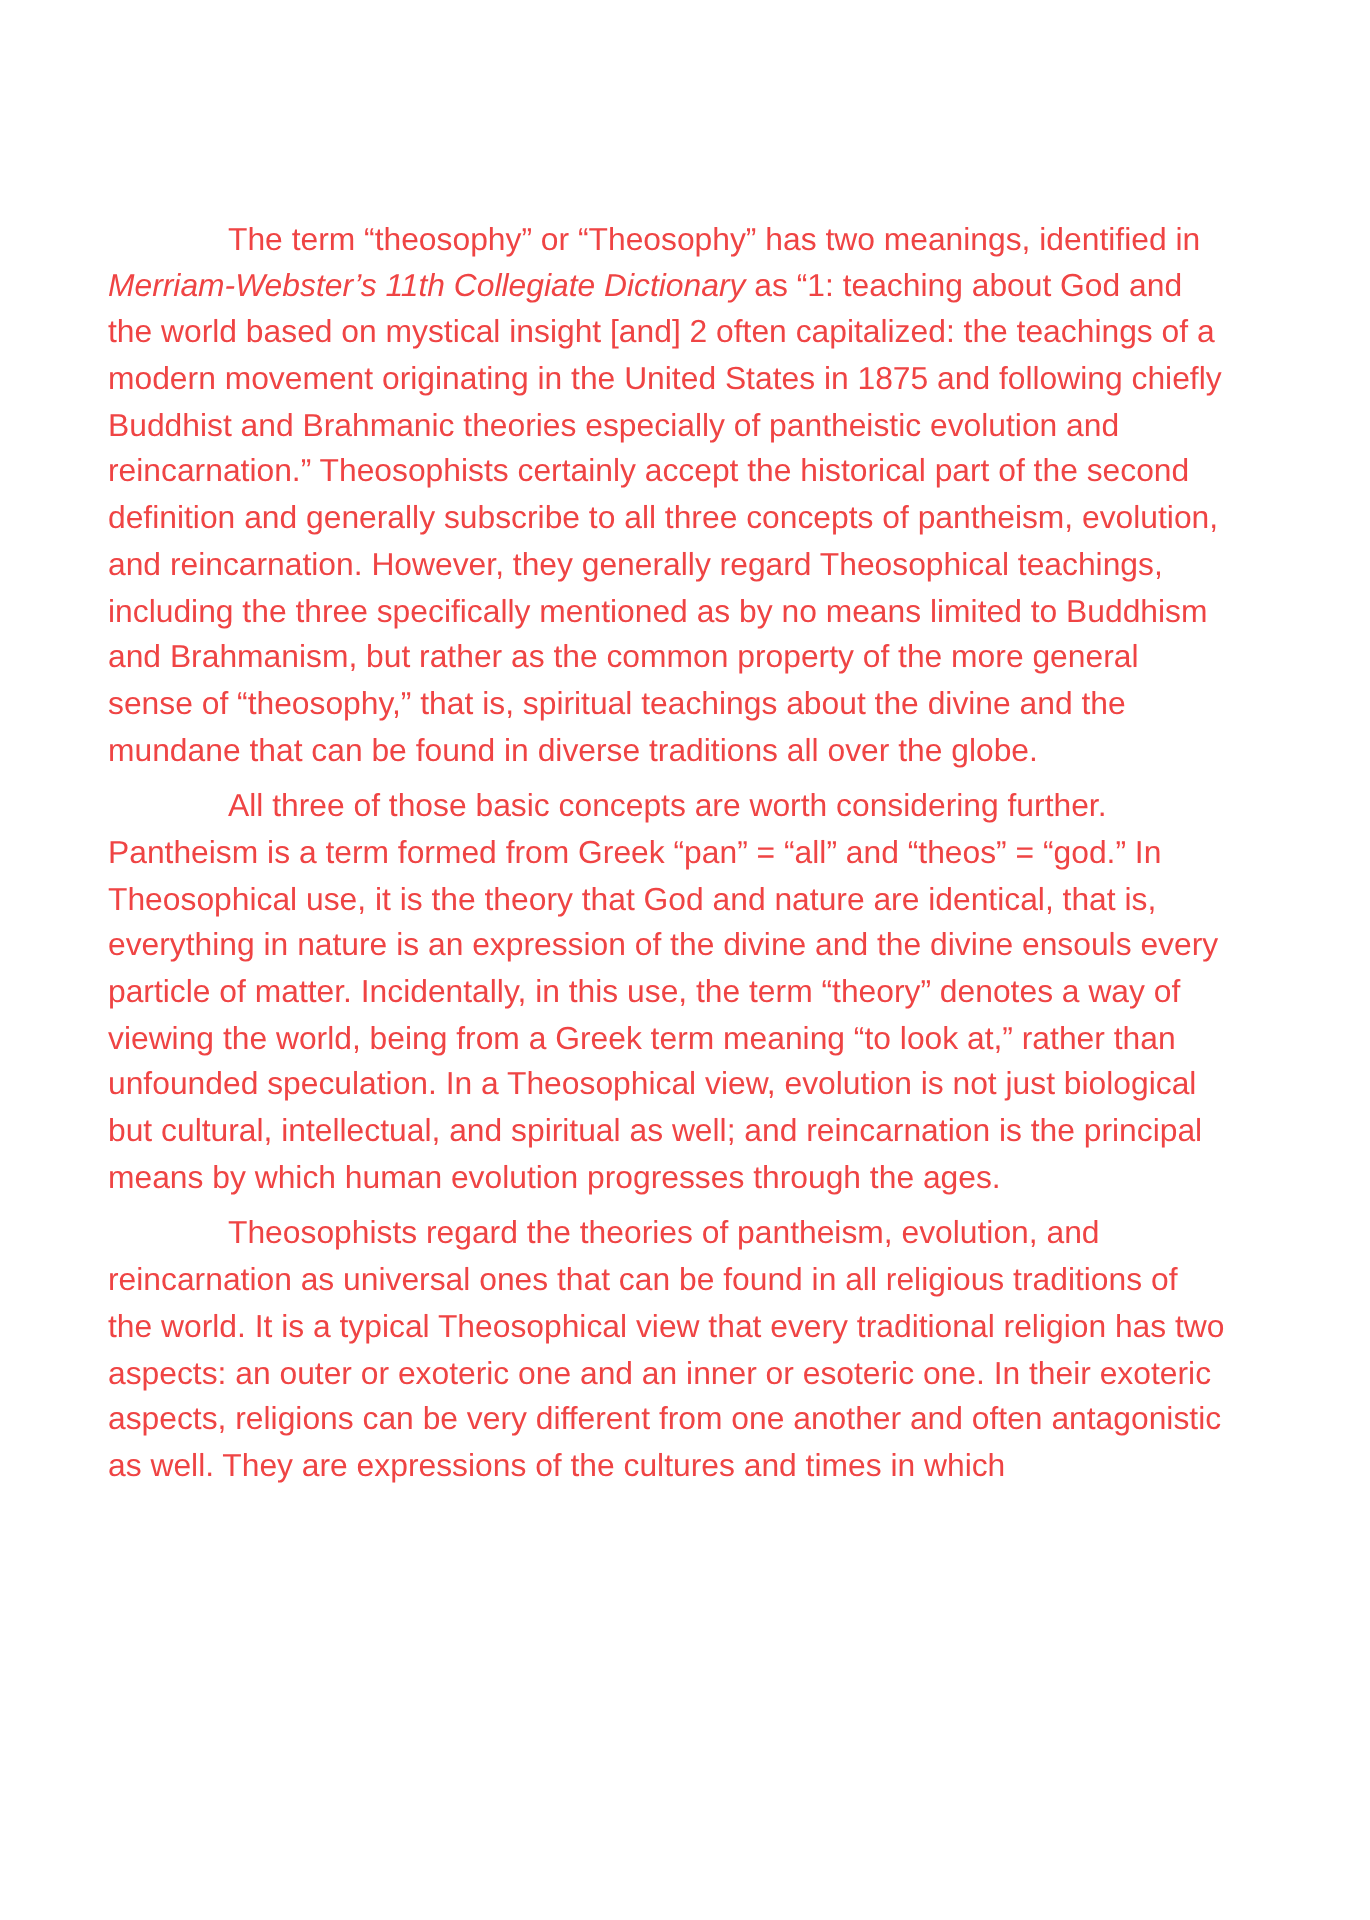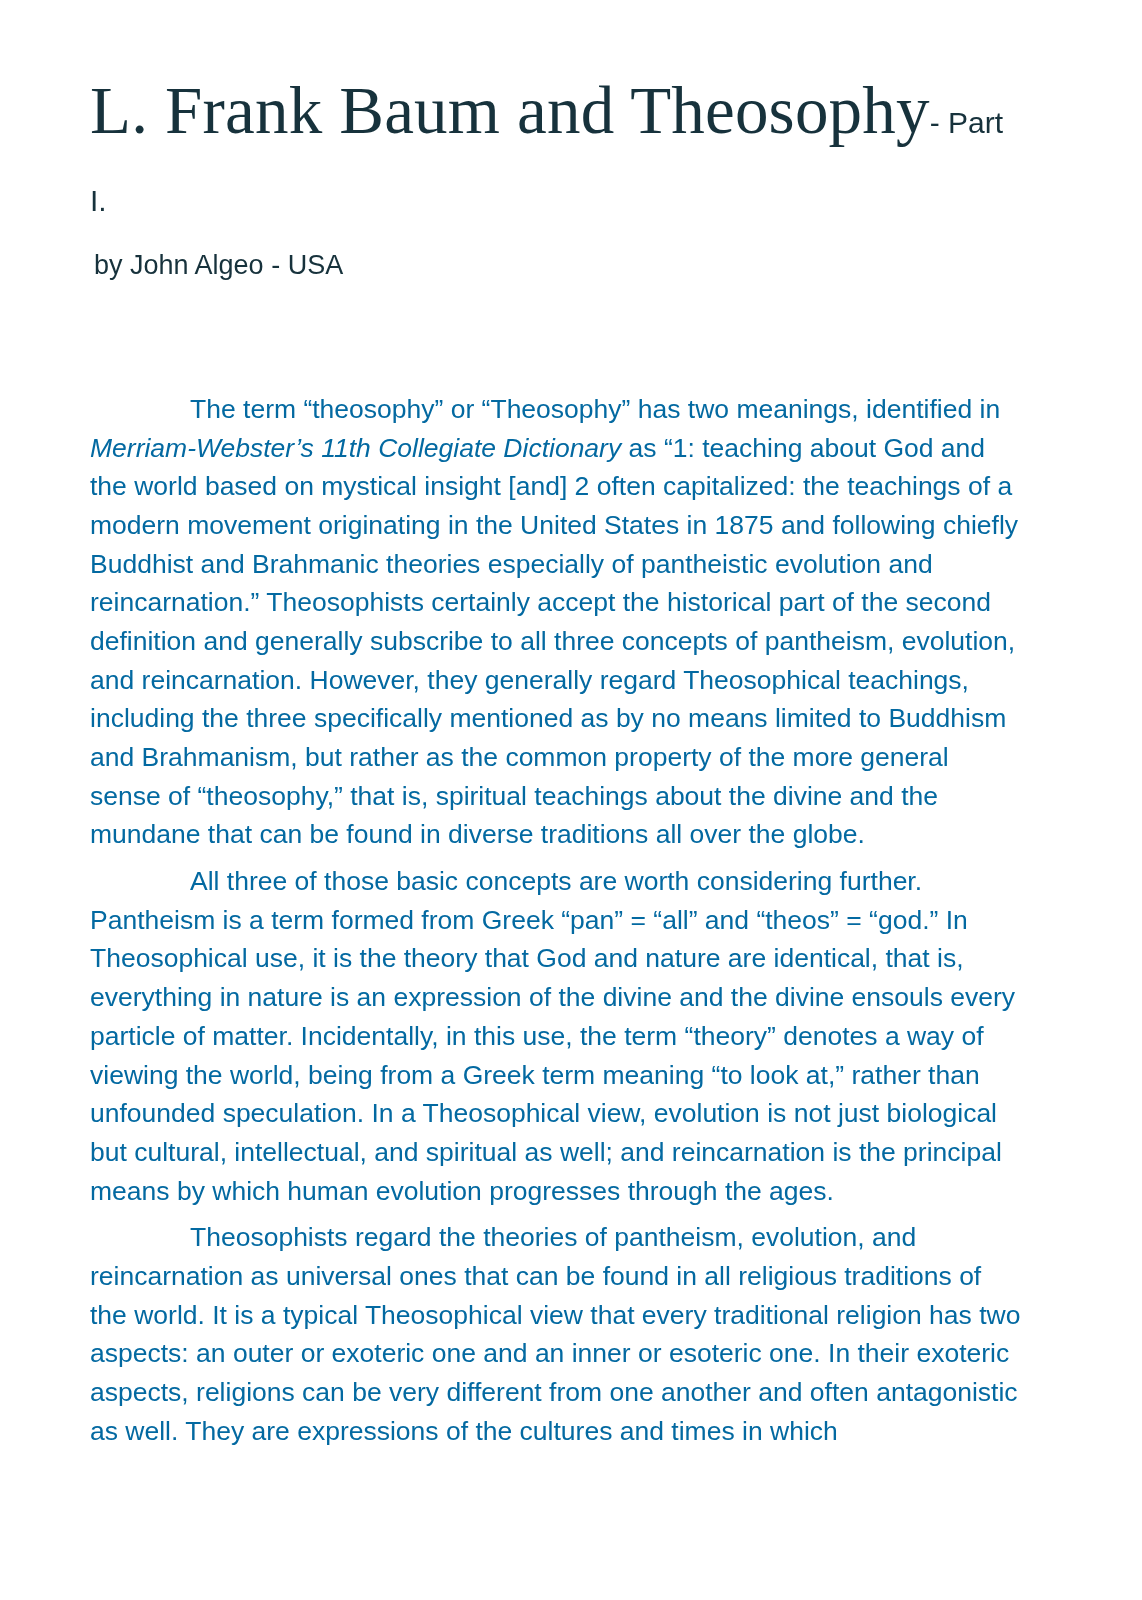--- a/index.html
+++ b/index.html
@@ -45,40 +45,36 @@
     line-height: 1.2;
     color: #17323c;
     margin: 22px 0 0 4px;
   }
   .body-text {
     margin-top: 108px;
   }
   .para {
     font-size: 26.5px;
     line-height: 1.46;
-    color: #0369a1;
+    color: #ef4444;
     margin: 0 0 8px 0;
     text-indent: 100px;
     text-align: left;
   }
   .para + .para {
   }
   .para em {
     font-style: italic;
   }
 </style>
 </head>
 <body>
 
 <div class="page">
 
-  <div class="title-block">
-    <h1 class="title"><span>L. Frank Baum and Theosophy</span><span class="part">- Part I.</span></h1>
-    <div class="byline">by John Algeo - USA</div>
-  </div>
 
   <div class="body-text">
     <p class="para">The term “theosophy” or “Theosophy” has two meanings, identified in <em>Merriam-Webster’s 11th Collegiate Dictionary</em> as “1: teaching about God and the world based on mystical insight [and] 2 often capitalized: the teachings of a modern movement originating in the United States in 1875 and following chiefly Buddhist and Brahmanic theories especially of pantheistic evolution and reincarnation.” Theosophists certainly accept the historical part of the second definition and generally subscribe to all three concepts of pantheism, evolution, and reincarnation. However, they generally regard Theosophical teachings, including the three specifically mentioned as by no means limited to Buddhism and Brahmanism, but rather as the common property of the more general sense of “theosophy,” that is, spiritual teachings about the divine and the mundane that can be found in diverse traditions all over the globe.</p>
     <p class="para">All three of those basic concepts are worth considering further. Pantheism is a term formed from Greek “pan” = “all” and “theos” = “god.” In Theosophical use, it is the theory that God and nature are identical, that is, everything in nature is an expression of the divine and the divine ensouls every particle of matter. Incidentally, in this use, the term “theory” denotes a way of viewing the world, being from a Greek term meaning “to look at,” rather than unfounded speculation. In a Theosophical view, evolution is not just biological but cultural, intellectual, and spiritual as well; and reincarnation is the principal means by which human evolution progresses through the ages.</p>
     <p class="para">Theosophists regard the theories of pantheism, evolution, and reincarnation as universal ones that can be found in all religious traditions of the world. It is a typical Theosophical view that every traditional religion has two aspects: an outer or exoteric one and an inner or esoteric one. In their exoteric aspects, religions can be very different from one another and often antagonistic as well. They are expressions of the cultures and times in which</p>
   </div>
 
 </div>
 
 </body></html>

